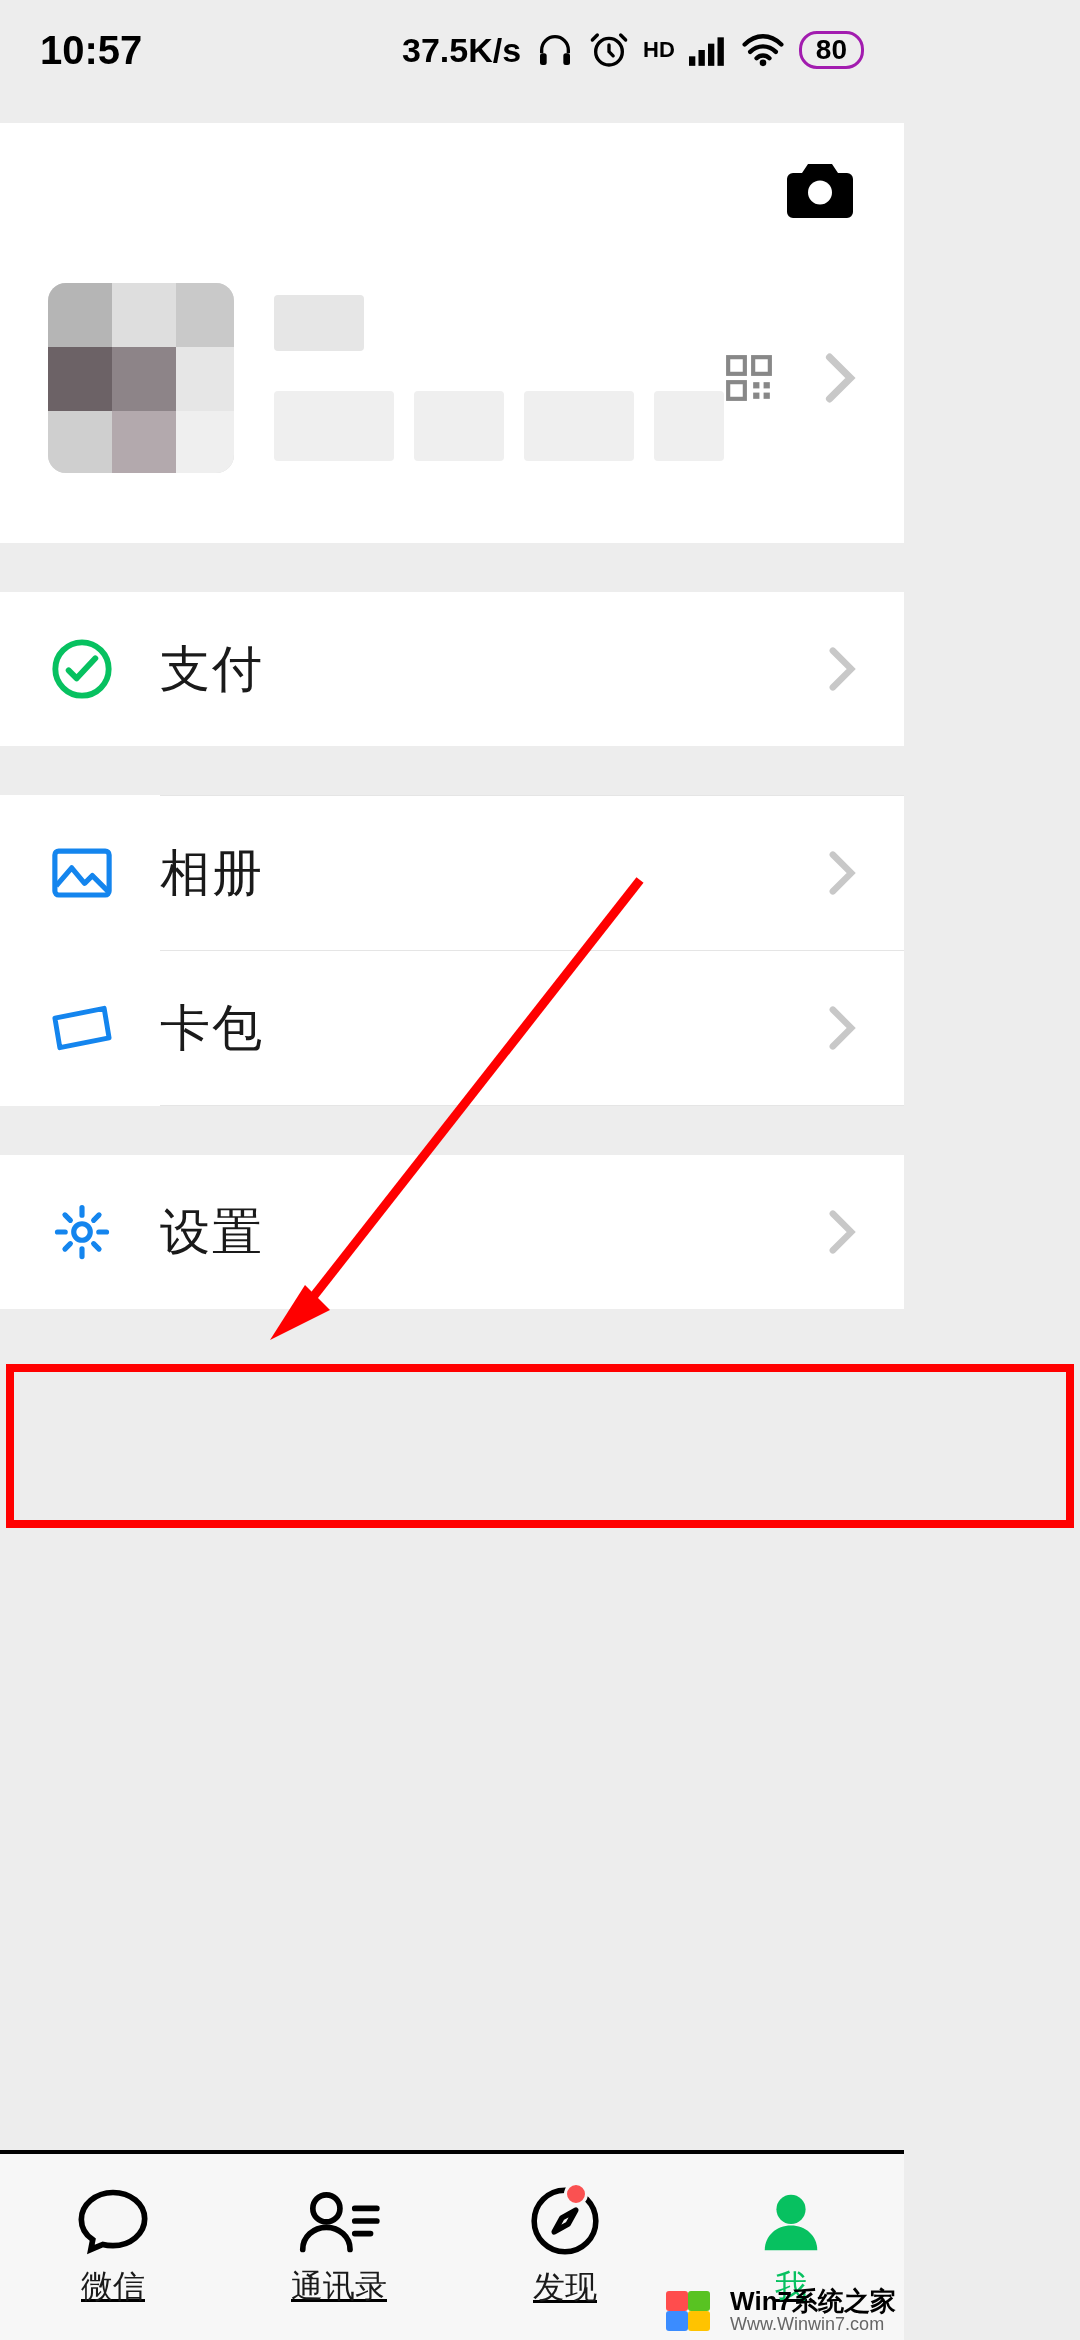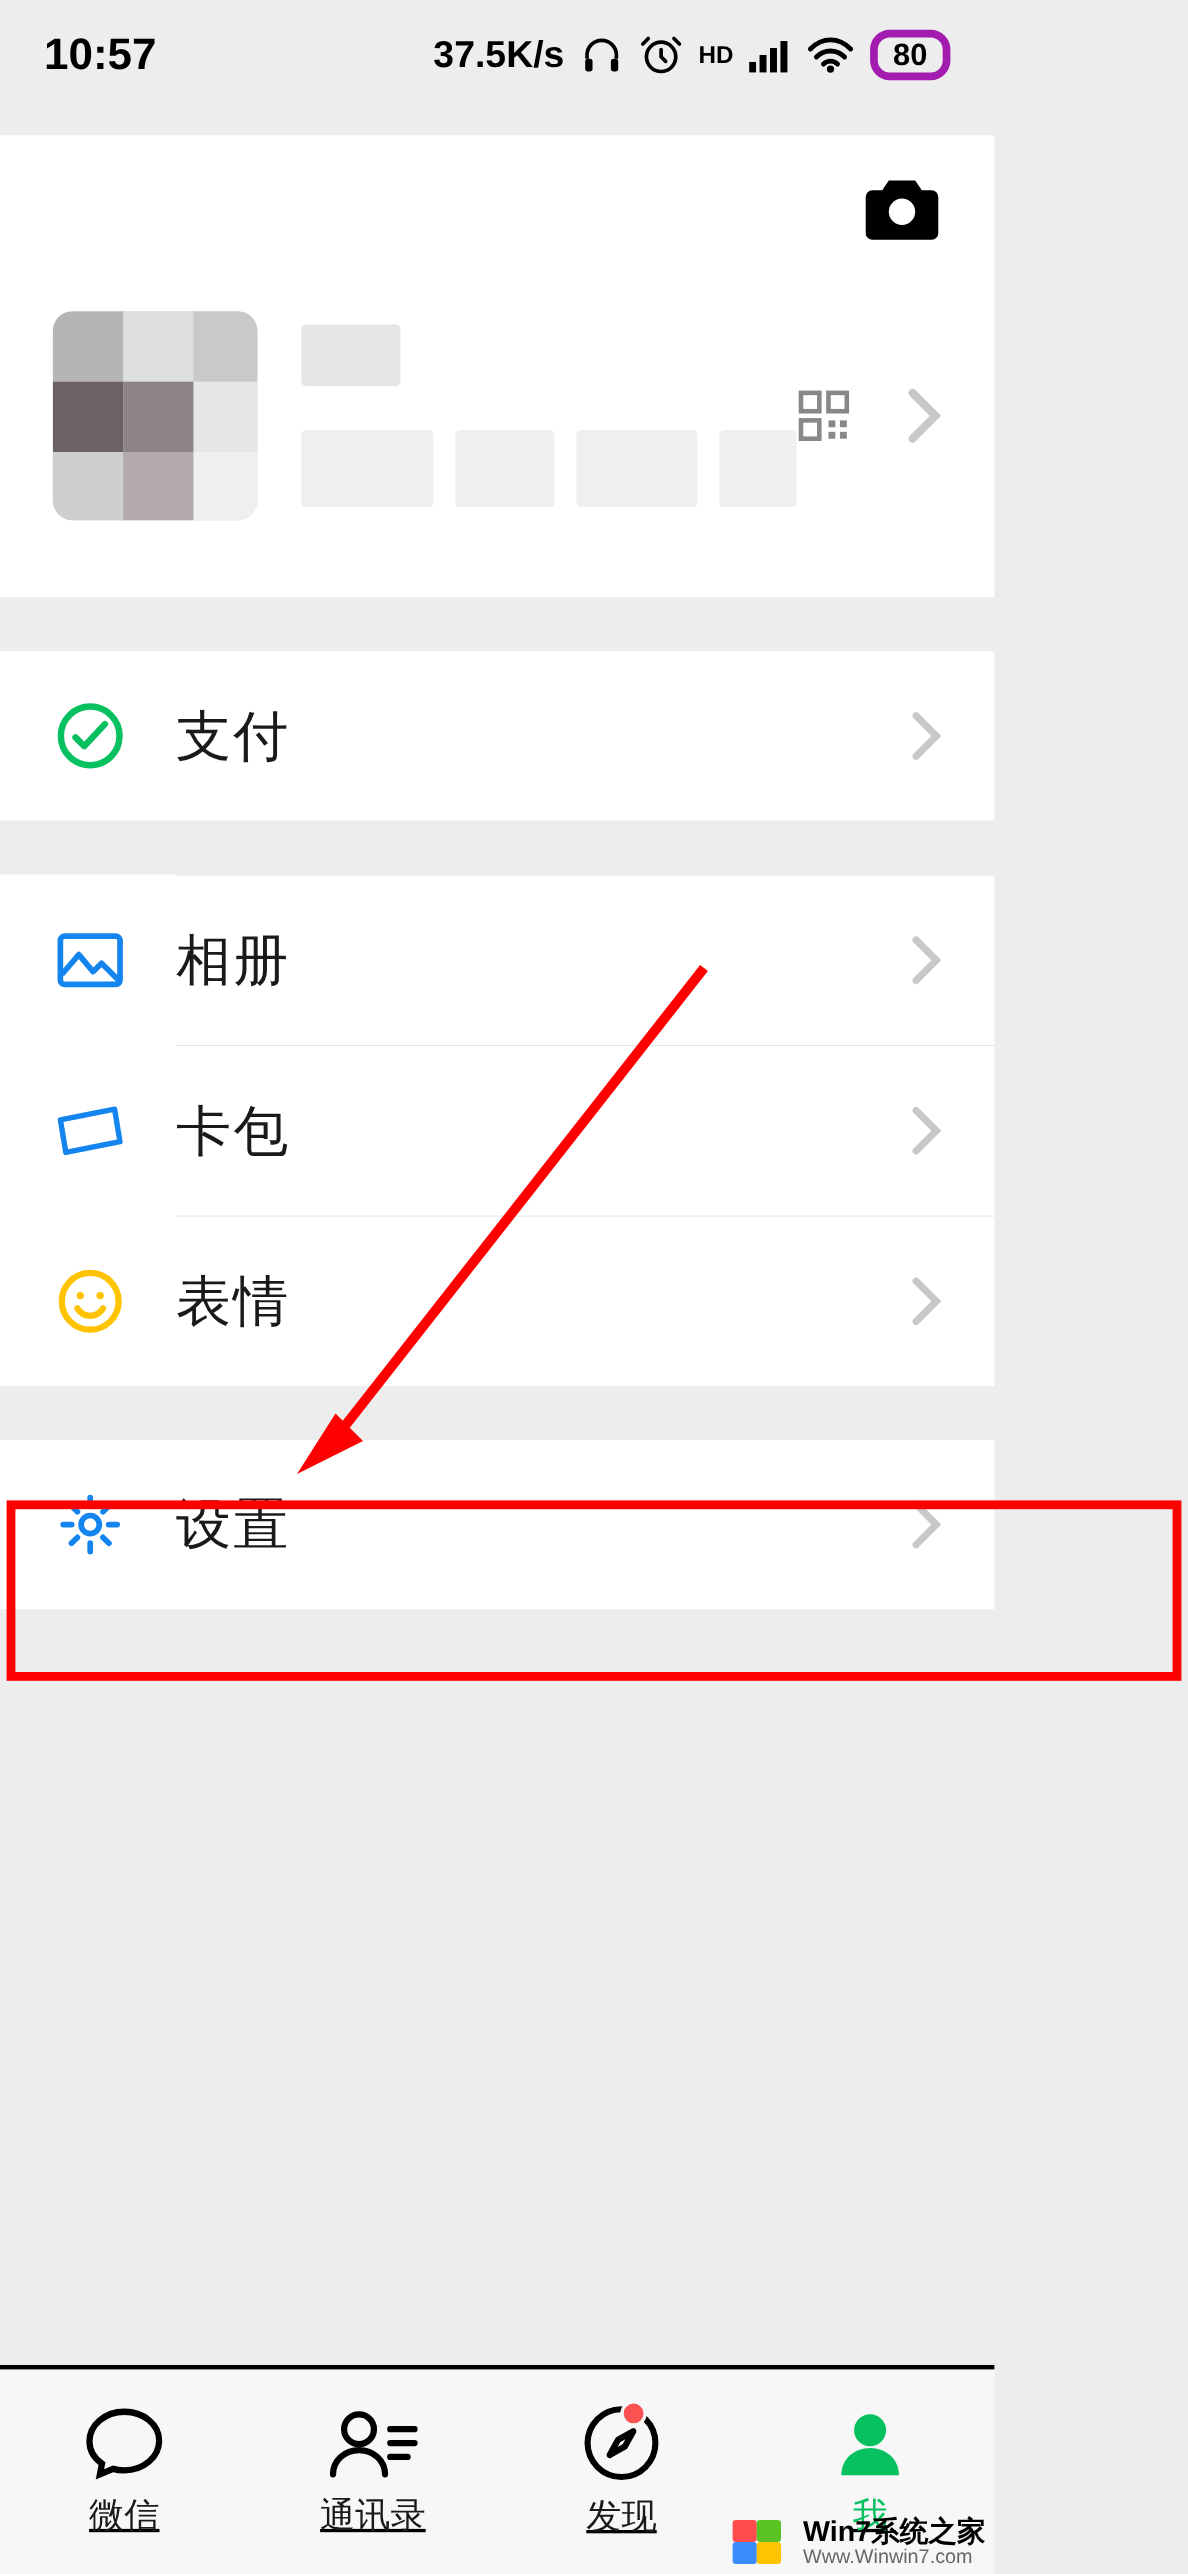--- a/index.html
+++ b/index.html
@@ -4,21 +4,21 @@
 <style>
 * { margin: 0; padding: 0; box-sizing: border-box; }
 html, body { width: 1080px; height: 2340px; font-family: -apple-system, "Helvetica Neue", Arial, sans-serif; background: #ededed; overflow: hidden; }
 .screen { width: 904px; height: 2340px; display: flex; flex-direction: column; position: relative; }
 
 
 .status-bar { height: 100px; background: #ededed; display: flex; align-items: center; justify-content: space-between; padding: 0 40px; font-size: 40px; font-weight: 600; color: #000; }
 .status-left { display: flex; align-items: center; }
 .status-right { display: flex; align-items: center; gap: 14px; font-size: 34px; }
 .status-right svg { display: block; }
-.battery { border: 7px solid #a21caf; border-radius: 18px; padding: 2px 14px; font-size: 28px; font-weight: 700; line-height: 1; }
+.battery { border: 3px solid #a21caf; border-radius: 18px; padding: 2px 14px; font-size: 28px; font-weight: 700; line-height: 1; }
 
 
 .content { flex: 1; display: flex; flex-direction: column; }
 .section { background: #fff; margin-top: 23px; }
 
 
 .camera-row { height: 130px; display: flex; align-items: center; justify-content: flex-end; padding-right: 48px; }
 
 
 .profile { display: flex; align-items: center; padding: 30px 48px 70px 48px; }
@@ -180,34 +180,20 @@
           <svg width="64" height="52" viewBox="0 0 26 20" fill="none">
               <path d="M2 6 L22 2 L24 14 L4 18 Z" stroke="#1485ee" stroke-width="2" stroke-linejoin="round"></path>
             </svg>
         </span>
         <span class="label">卡包</span>
         <svg class="chev" width="28" height="46" viewBox="0 0 12 20">
             <path d="M2 2l8 8-8 8" stroke="#c8c8c8" stroke-width="2.8" fill="none" stroke-linecap="round"></path>
           </svg>
       </div>
       <div class="divider"></div>
-      <div class="row">
-        <span class="icon">
-          <svg width="62" height="62" viewBox="0 0 24 24" fill="none">
-              <circle cx="12" cy="12" r="10" stroke="#ffc300" stroke-width="2.2"></circle>
-              <circle cx="8.5" cy="10" r="1.3" fill="#ffc300"></circle>
-              <circle cx="15.5" cy="10" r="1.3" fill="#ffc300"></circle>
-              <path d="M7.5 14.5c1.2 1.8 2.8 2.6 4.5 2.6s3.3-.8 4.5-2.6" stroke="#ffc300" stroke-width="2.2" stroke-linecap="round"></path>
-            </svg>
-        </span>
-        <span class="label">表情</span>
-        <svg class="chev" width="28" height="46" viewBox="0 0 12 20">
-            <path d="M2 2l8 8-8 8" stroke="#c8c8c8" stroke-width="2.8" fill="none" stroke-linecap="round"></path>
-          </svg>
-      </div>
     </div>
 
     <div class="gap"></div>
 
     <div class="section">
       <div class="row">
         <span class="icon">
           <svg width="62" height="62" viewBox="0 0 24 24" fill="none">
               <circle cx="12" cy="12" r="3.2" stroke="#1485ee" stroke-width="2"></circle>
               <path d="M12 2.5v3M12 18.5v3M21.5 12h-3M5.5 12h-3M18.6 5.4l-2.1 2.1M7.5 16.5l-2.1 2.1M18.6 18.6l-2.1-2.1M7.5 7.5 5.4 5.4" stroke="#1485ee" stroke-width="2" stroke-linecap="round"></path>

